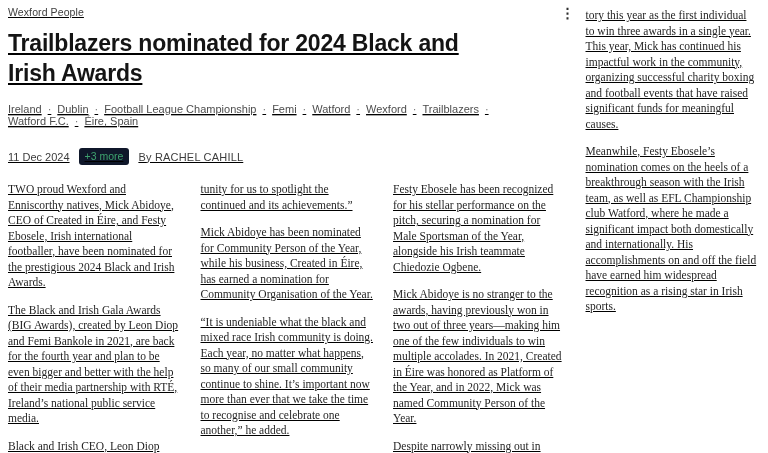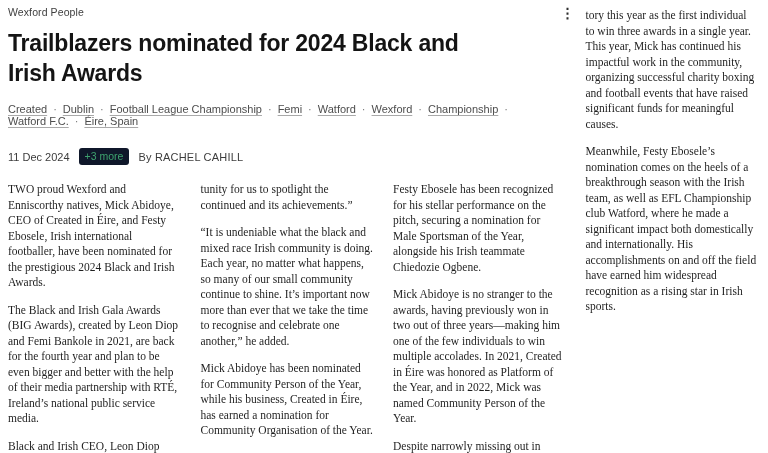--- a/index.html
+++ b/index.html
@@ -10,20 +10,21 @@
     font-family: "Liberation Sans", sans-serif;
     overflow: hidden;
   }
   .layout {
     position: relative;
     display: grid;
     grid-template-columns: repeat(4, 1fr);
     column-gap: 20px;
     padding: 6px 10px 0 8px;
     height: 100%;
+    text-decoration: underline;
   }
   .main { grid-column: 1 / span 3; position: relative; }
   .aside { grid-column: 4; padding-top: 2px; }
 
   .kicker {
     font-size: 10.5px;
     color: #3e3e3e;
     letter-spacing: 0.1px;
   }
   .kebab {
@@ -111,39 +112,39 @@
 
     <div class="kicker">Wexford People</div>
 
     <div class="kebab">⋮</div>
 
     <h1 class="title">Trailblazers nominated for 2024 Black and
 Irish Awards</h1>
 
     <div class="tags">
       <span class="tag-item">
-          <a class="tag">Created</a>
+          <a class="tag">Ireland</a>
         </span>
       <span class="tag-item">
           <a class="tag">Dublin</a>
         </span>
       <span class="tag-item">
           <a class="tag">Football League Championship</a>
         </span>
       <span class="tag-item">
           <a class="tag">Femi</a>
         </span>
       <span class="tag-item">
           <a class="tag">Watford</a>
         </span>
       <span class="tag-item">
           <a class="tag">Wexford</a>
         </span>
       <span class="tag-item">
-          <a class="tag">Championship</a>
+          <a class="tag">Trailblazers</a>
         </span>
       <span class="tag-item">
           <a class="tag">Watford F.C.</a>
         </span>
       <span class="tag-item">
           <a class="tag">Éire, Spain</a>
         </span>
     </div>
 
     <div class="meta">
@@ -153,22 +154,22 @@
     </div>
 
     <div class="cols">
       <div class="bodycol">
         <p>TWO proud Wexford and Enniscorthy natives, Mick Abidoye, CEO of Created in Éire, and Festy Ebosele, Irish international footballer, have been nominated for the prestigious 2024 Black and Irish Awards.</p>
         <p>The Black and Irish Gala Awards (BIG Awards), created by Leon Diop and Femi Bankole in 2021, are back for the fourth year and plan to be even bigger and better with the help of their media partnership with RTÉ, Ireland’s national public service media.</p>
         <p>Black and Irish CEO, Leon Diop said “The BIG awards is an oppor-</p>
       </div>
       <div class="bodycol">
         <p>tunity for us to spotlight the continued and its achievements.”</p>
+        <p>Mick Abidoye has been nominated for Community Person of the Year, while his business, Created in Éire, has earned a nomination for Community Organisation of the Year.</p>
         <p>“It is undeniable what the black and mixed race Irish community is doing. Each year, no matter what happens, so many of our small community continue to shine. It’s important now more than ever that we take the time to recognise and celebrate one another,” he added.</p>
-        <p>Mick Abidoye has been nominated for Community Person of the Year, while his business, Created in Éire, has earned a nomination for Community Organisation of the Year.</p>
       </div>
       <div class="bodycol">
         <p>Festy Ebosele has been recognized for his stellar performance on the pitch, securing a nomination for Male Sportsman of the Year, alongside his Irish teammate Chiedozie Ogbene.</p>
         <p>Mick Abidoye is no stranger to the awards, having previously won in two out of three years—making him one of the few individuals to win multiple accolades. In 2021, Created in Éire was honored as Platform of the Year, and in 2022, Mick was named Community Person of the Year.</p>
         <p>Despite narrowly missing out in 2023, Mick is aiming to make his-</p>
       </div>
     </div>
   </div>
 
   <div class="aside bodycol">

